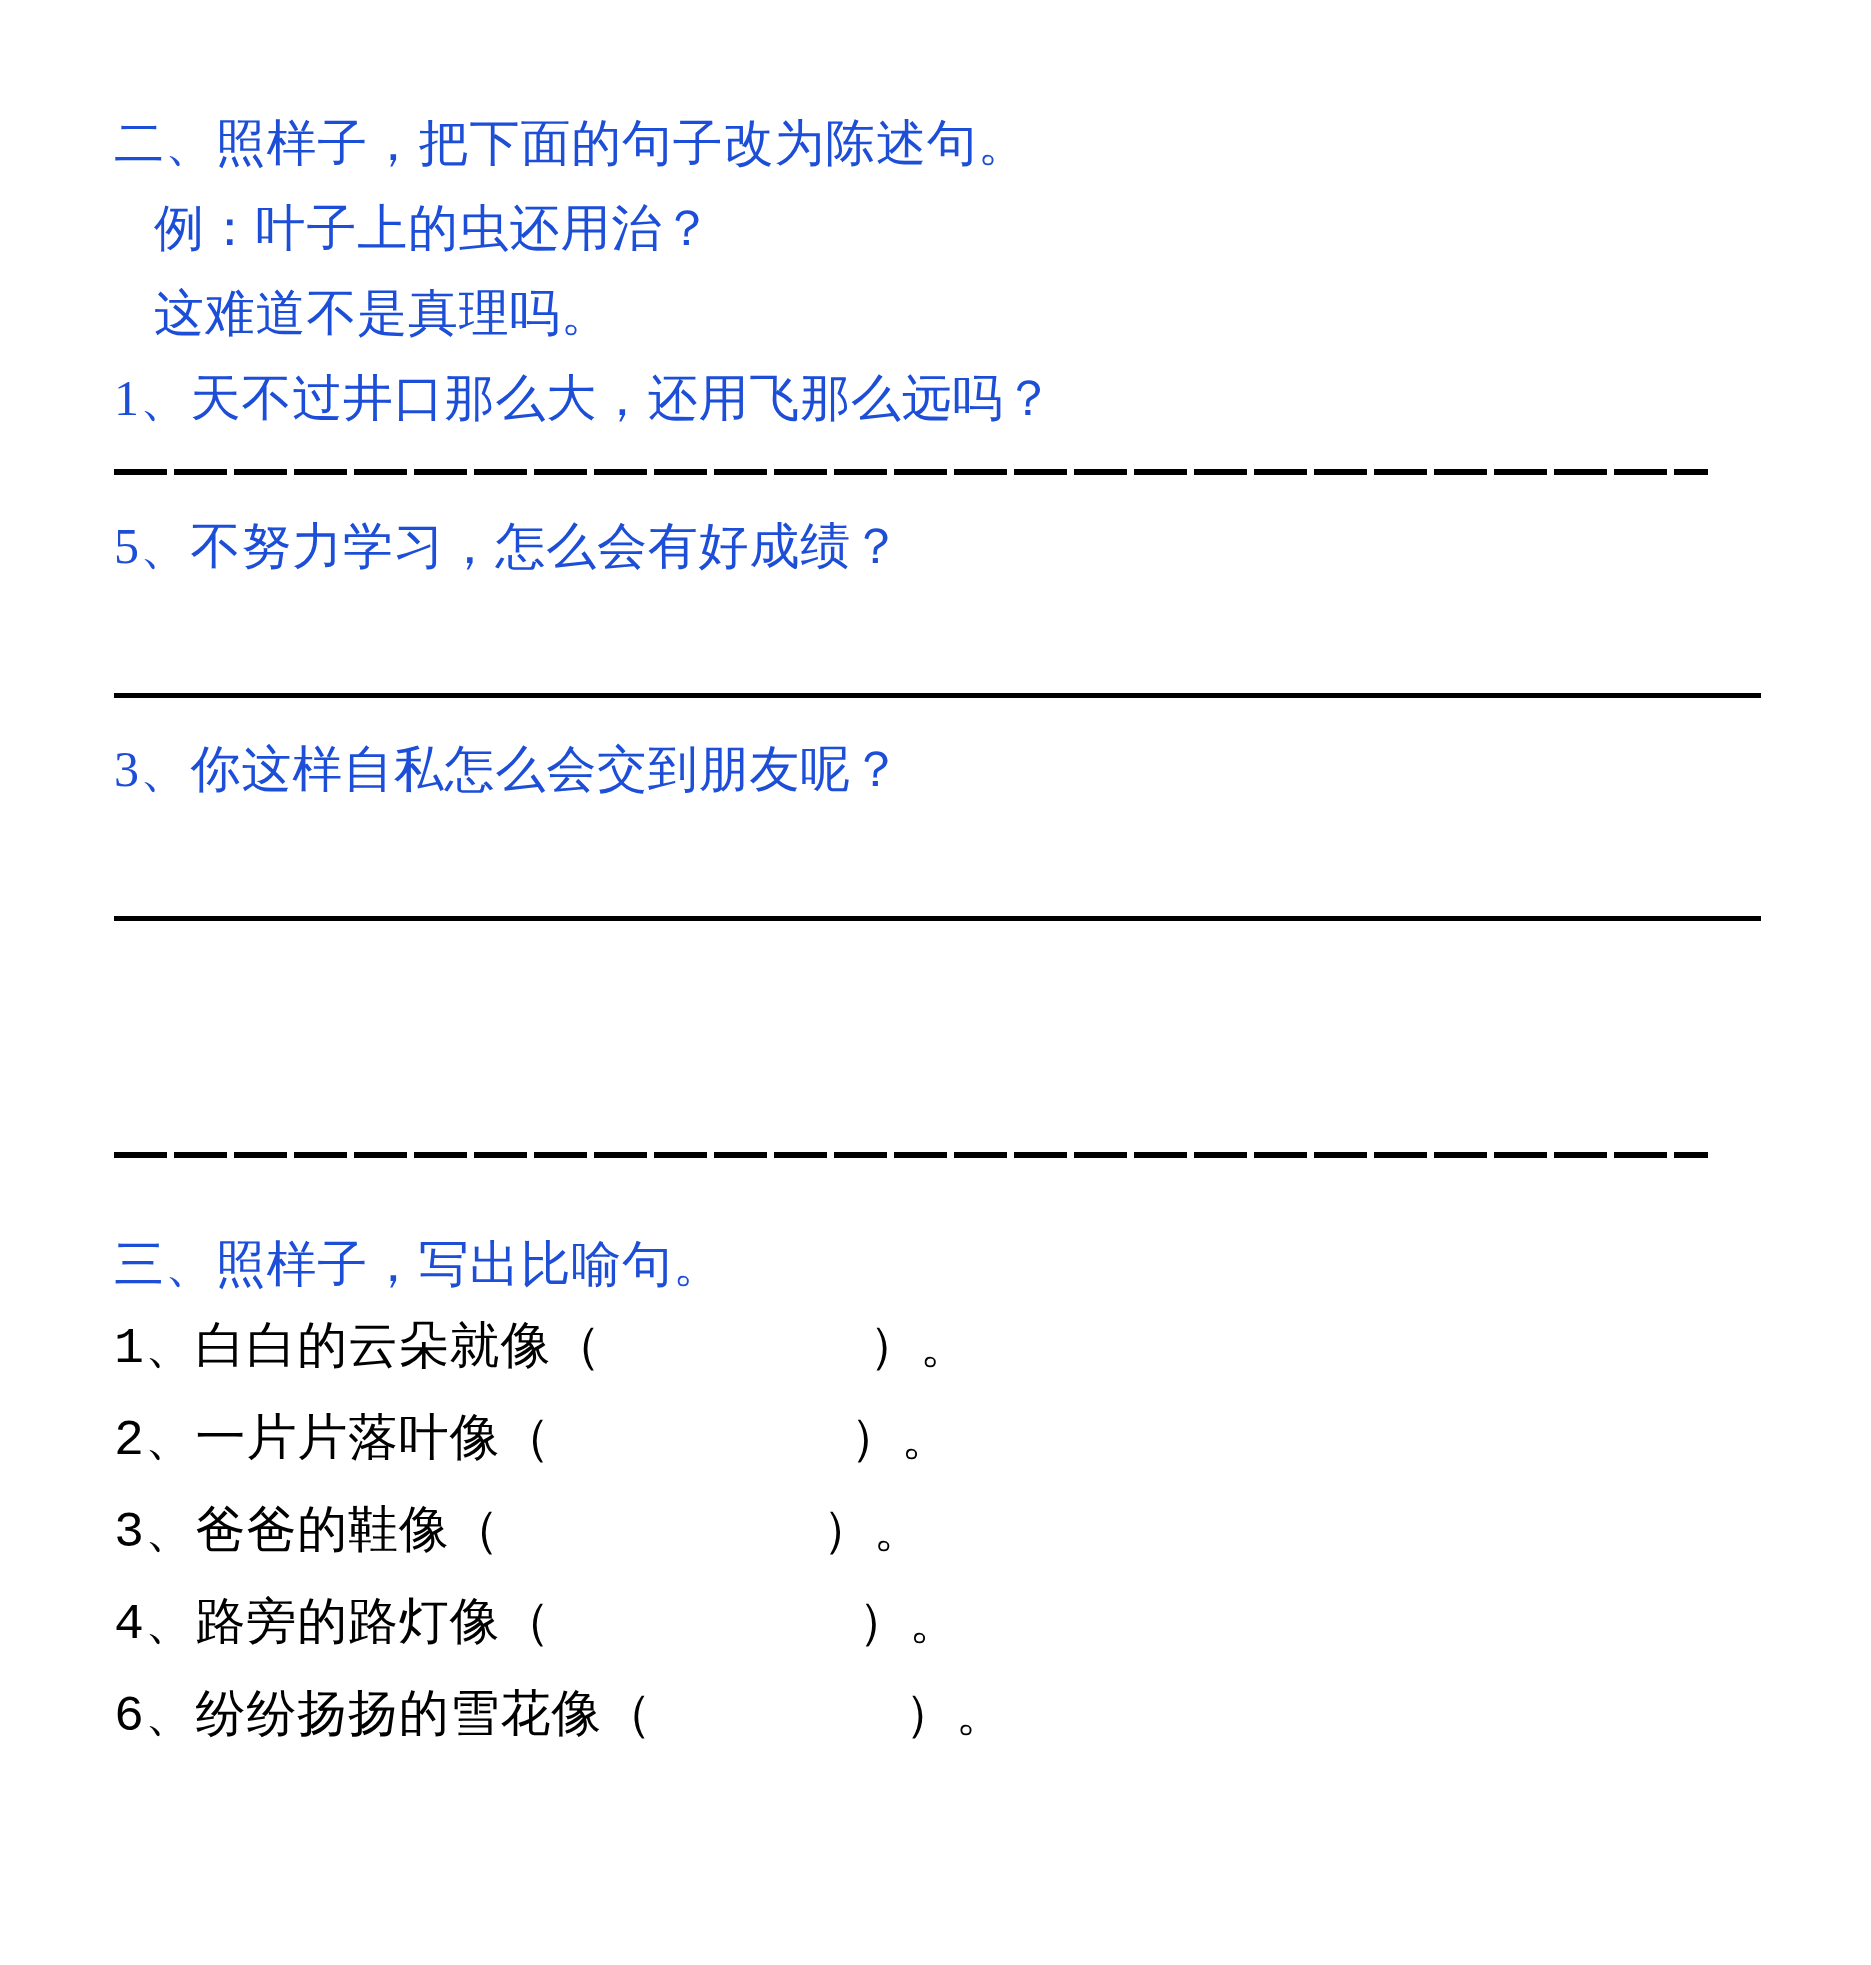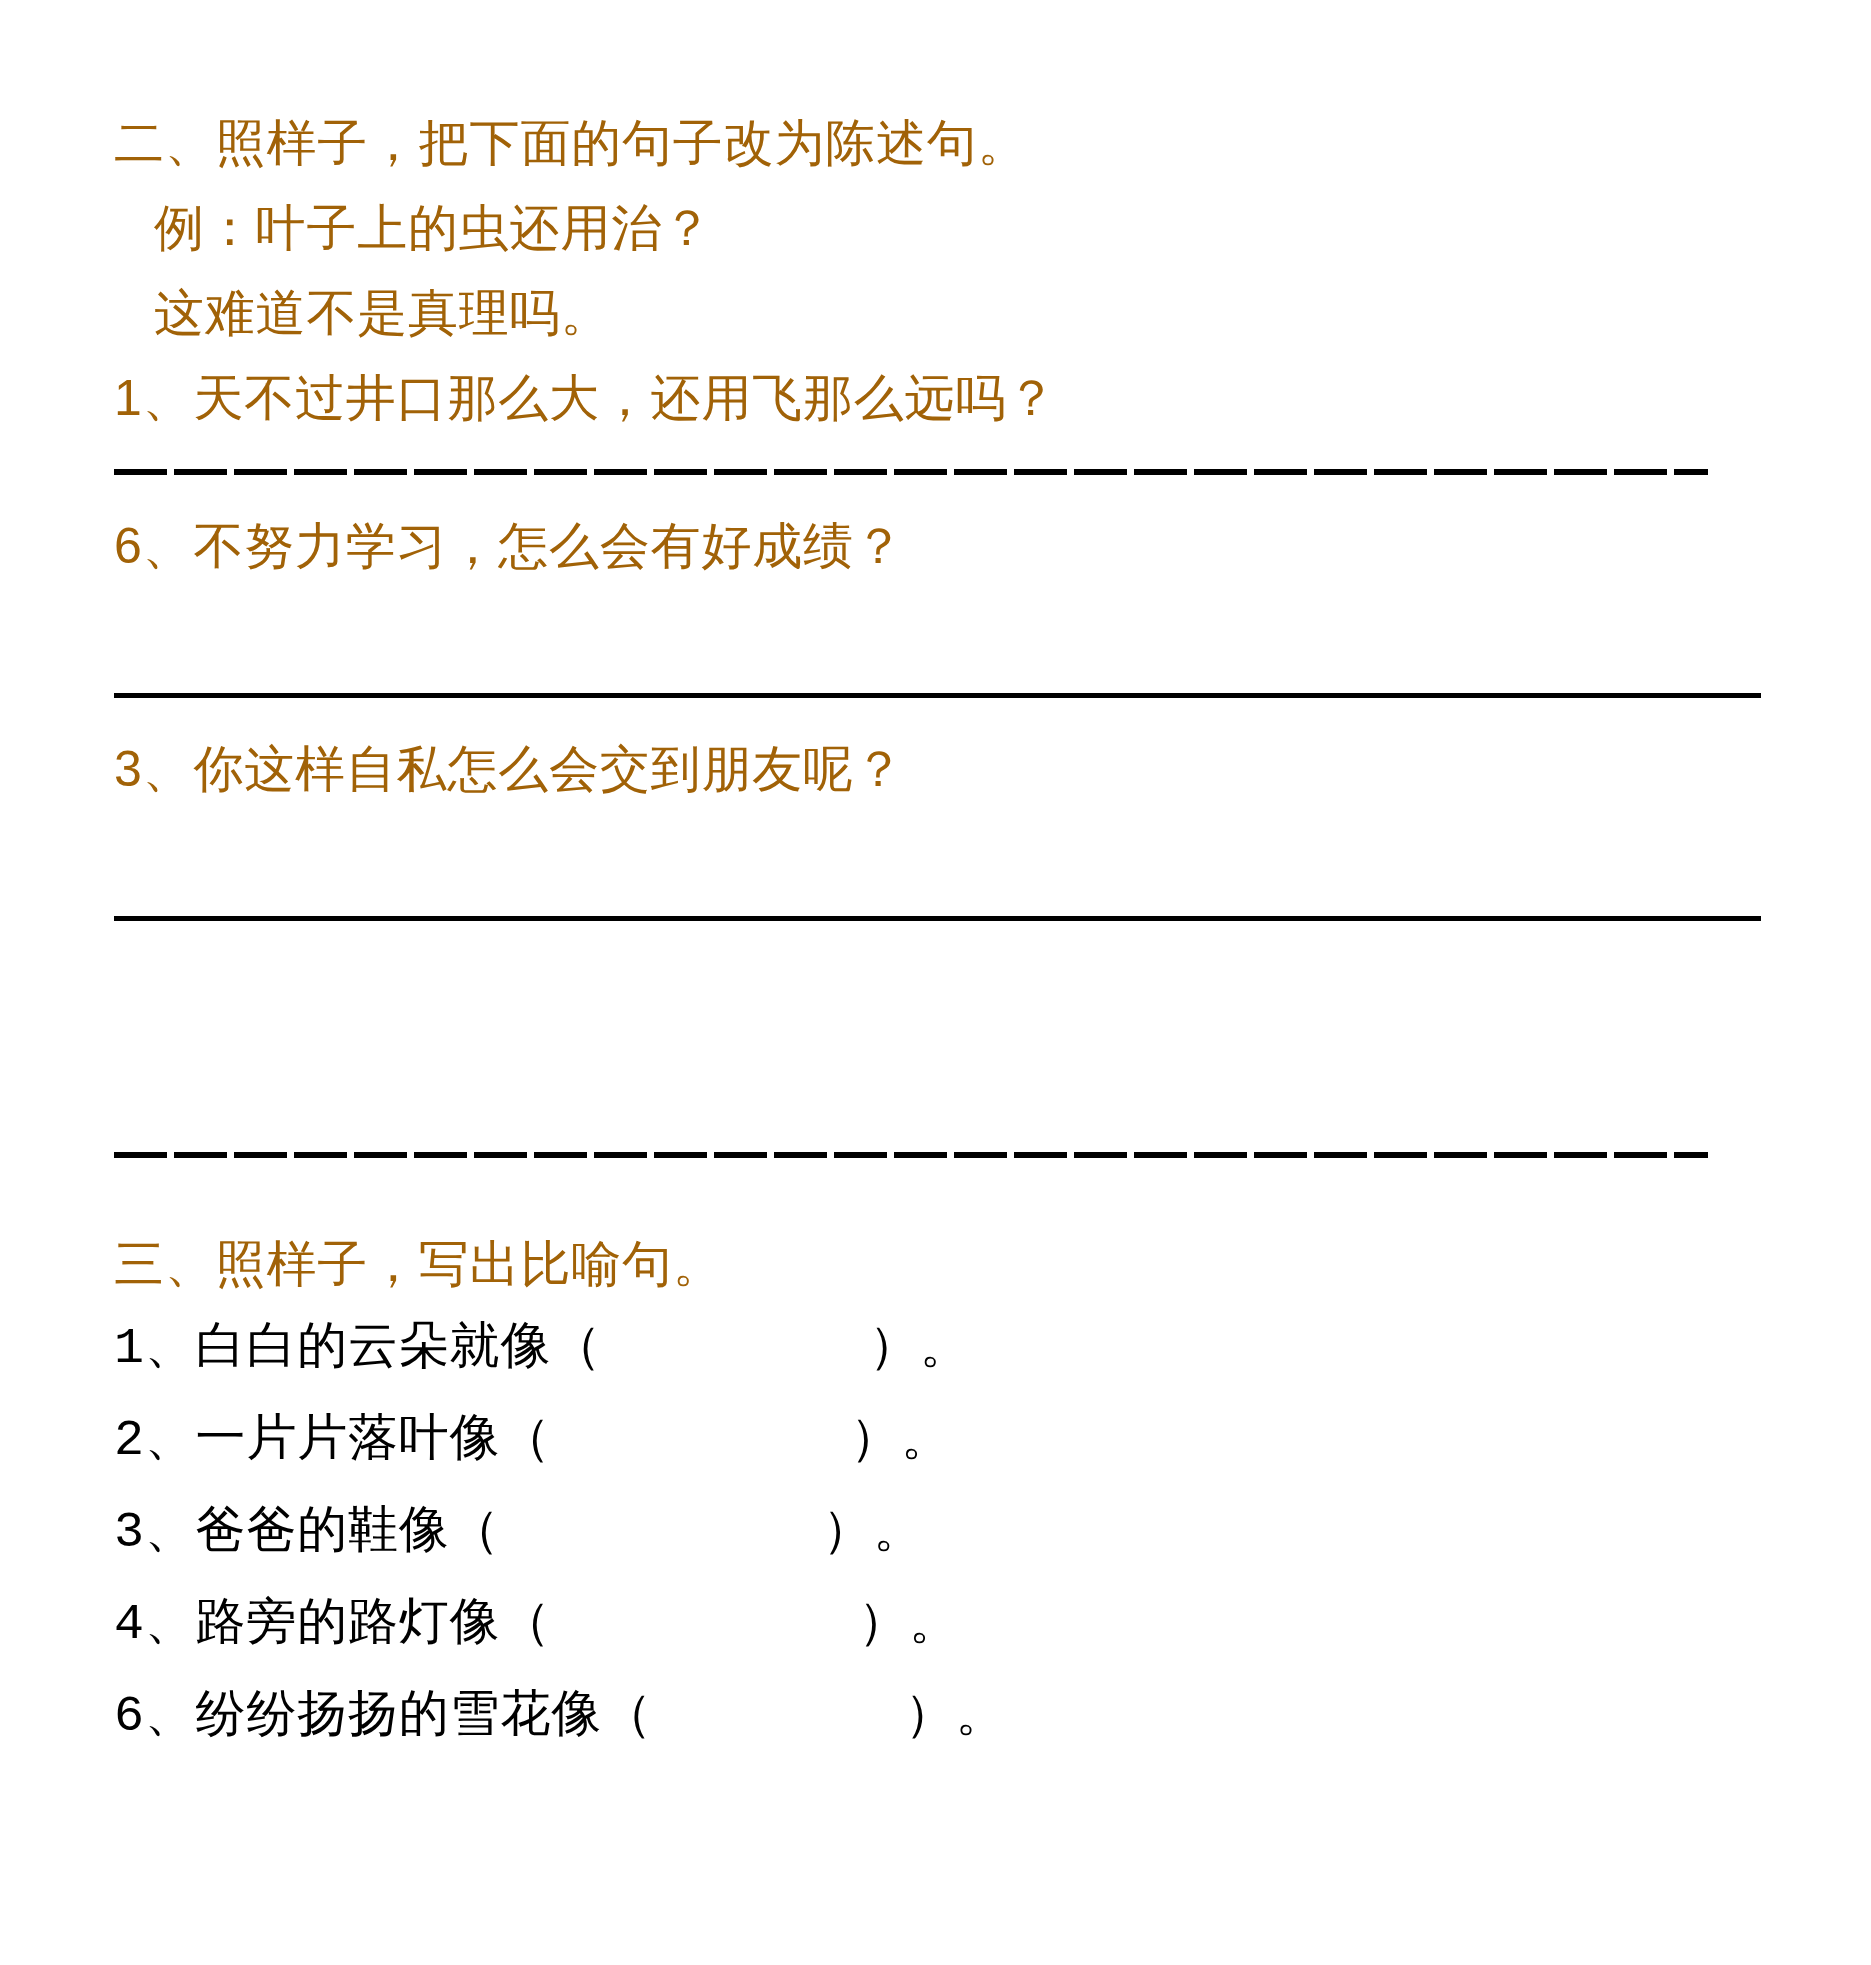--- a/index.html
+++ b/index.html
@@ -23,23 +23,23 @@
     left: 114px;
     top: 118px;
     width: 1651px;
   }
   
   .line {
     font-size: 50px;
     line-height: 1.0;
     letter-spacing: 0.8px;
     white-space: pre;
-    color: #a16207;
+    color: #1d4ed8;
     font-weight: 400;
-    font-family: Liberation Sans, sans-serif;
+    font-family: Liberation Serif, serif;
   }
   .sec-head {
     margin-bottom: 35px;
   }
   .ex-line {
     margin-bottom: 35px;
     margin-left: 40px;
   }
   .q-line {
     margin-bottom: 0;
@@ -94,21 +94,21 @@
 
     <div class="line ex-line">例：叶子上的虫还用治？</div>
 
     <div class="line ex-line">这难道不是真理吗。</div>
 
     <div class="line q-line">1、天不过井口那么大，还用飞那么远吗？</div>
     <div class="gap-md"></div>
     <div class="rule rule-dash"></div>
     <div class="gap-md"></div>
 
-    <div class="line q-line">6、不努力学习，怎么会有好成绩？</div>
+    <div class="line q-line">5、不努力学习，怎么会有好成绩？</div>
     <div class="gap-xl"></div>
     <div class="rule rule-solid"></div>
     <div class="gap-md"></div>
 
     <div class="line q-line">3、你这样自私怎么会交到朋友呢？</div>
     <div class="gap-xl"></div>
     <div class="rule rule-solid"></div>
     <div class="gap-md"></div>
 
     <div class="gap-xxl"></div>

